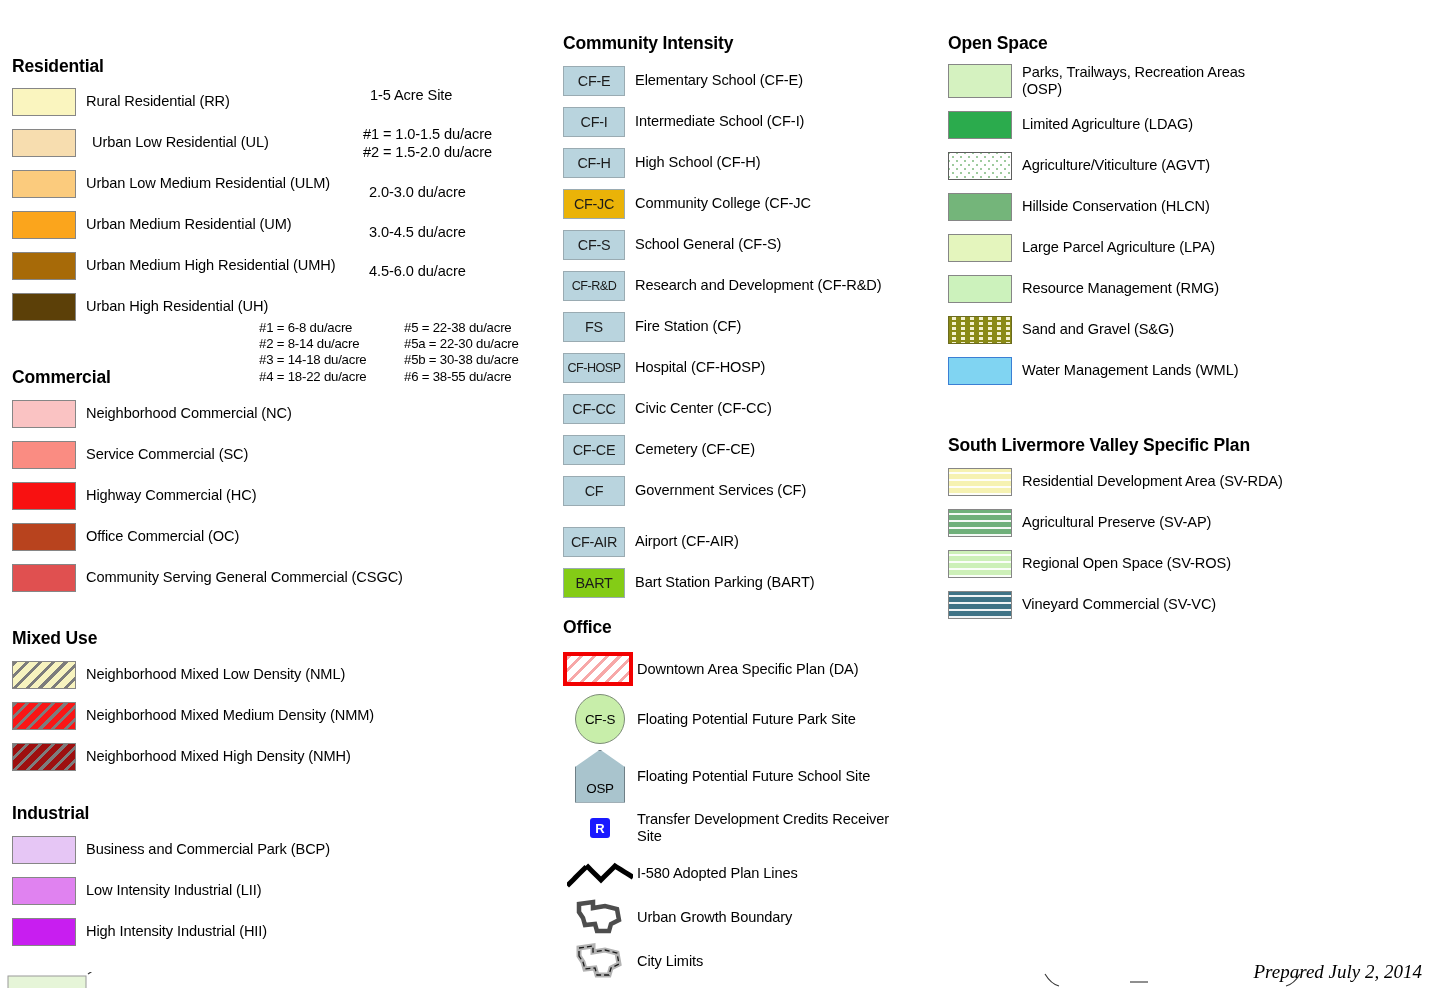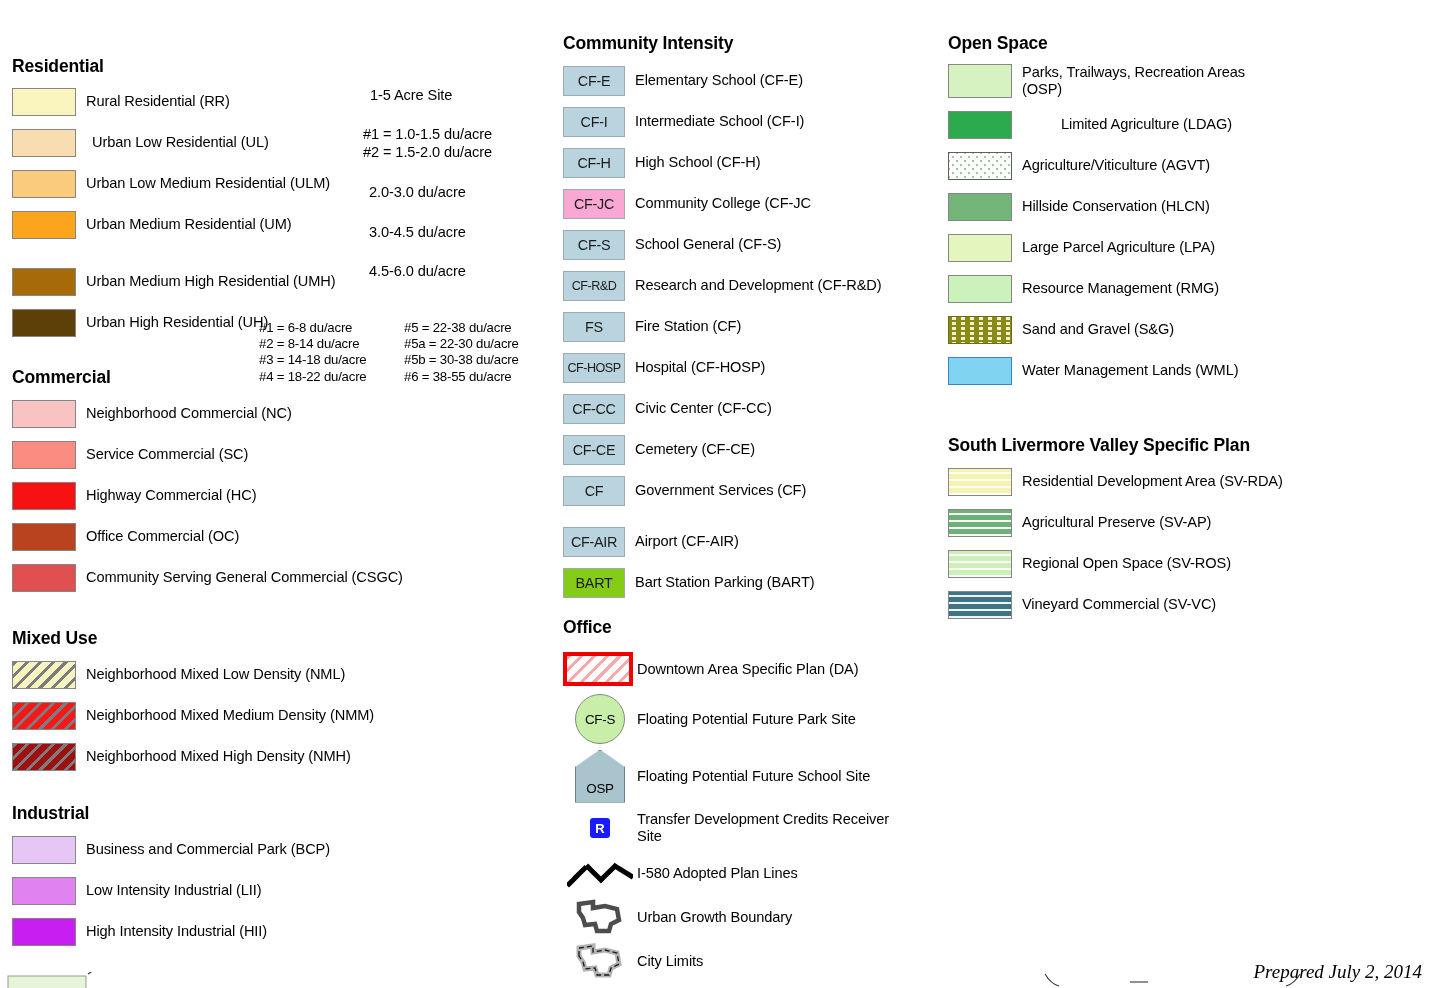--- a/index.html
+++ b/index.html
@@ -183,21 +183,21 @@
           <div class="sw" id="sw-ul" style="background-color: rgb(247, 221, 175);"></div>
         </div>
         <div class="lbl" style="padding-top:5px;padding-left:16px;">Urban Low Residential (UL)</div>
       </div>
       <div class="row" style="margin-bottom:13px;">
         <div class="sw-wrap">
           <div class="sw" id="sw-ulm" style="background-color: rgb(251, 203, 125);"></div>
         </div>
         <div class="lbl" style="padding-top:5px;">Urban Low Medium Residential (ULM)</div>
       </div>
-      <div class="row" style="margin-bottom:29px;">
+      <div class="row" style="margin-bottom:13px;">
         <div class="sw-wrap">
           <div class="sw" id="sw-um" style="background-color: rgb(251, 165, 28);"></div>
         </div>
         <div class="lbl" style="padding-top:5px;">Urban Medium Residential (UM)</div>
       </div>
       <div class="row" style="margin-bottom:13px;">
         <div class="sw-wrap">
           <div class="sw" id="sw-umh" style="background-color: rgb(167, 106, 8);"></div>
         </div>
         <div class="lbl" style="padding-top:5px;">Urban Medium High Residential (UMH)</div>
@@ -318,21 +318,21 @@
       </div>
       <div class="row" style="margin-bottom:11px;">
         <div class="cfbox" style="background-color: rgb(185, 212, 222);">CF-I</div>
         <div class="lbl" style="padding-top:6px;">Intermediate School (CF-I)</div>
       </div>
       <div class="row" style="margin-bottom:11px;">
         <div class="cfbox" style="background-color: rgb(185, 212, 222);">CF-H</div>
         <div class="lbl" style="padding-top:6px;">High School (CF-H)</div>
       </div>
       <div class="row" style="margin-bottom:11px;">
-        <div class="cfbox" style="background-color: #f9a8d4;">CF-JC</div>
+        <div class="cfbox" style="background-color: #eab308;">CF-JC</div>
         <div class="lbl" style="padding-top:6px;">Community College (CF-JC</div>
       </div>
       <div class="row" style="margin-bottom:11px;">
         <div class="cfbox" style="background-color: rgb(185, 212, 222);">CF-S</div>
         <div class="lbl" style="padding-top:6px;">School General (CF-S)</div>
       </div>
       <div class="row" style="margin-bottom:11px;">
         <div class="cfbox sm" style="background-color: rgb(185, 212, 222);">CF-R&amp;D</div>
         <div class="lbl" style="padding-top:6px;">Research and Development (CF-R&amp;D)</div>
       </div>
@@ -434,21 +434,21 @@
     <div style="position:absolute; left:0; top:33px;" class="sect-head">Open Space</div>
 
     <div style="position:absolute; left:0; top:64px;">
       <div class="row" style="margin-bottom:13px;">
         <div class="sw-wrap">
           <div class="sw" id="sw-osp" style="height: 34px; background-color: rgb(213, 242, 192);"></div>
         </div>
         <div class="lbl" style="padding-top:0px;">Parks, Trailways, Recreation Areas
 (OSP)</div>
       </div>
-      <div class="row" style="margin-bottom:13px;gap:39px;">
+      <div class="row" style="margin-bottom:13px;">
         <div class="sw-wrap">
           <div class="sw" id="sw-ldag" style="background-color: rgb(43, 171, 77);"></div>
         </div>
         <div class="lbl" style="padding-top:5px;">Limited Agriculture (LDAG)</div>
       </div>
       <div class="row" style="margin-bottom:13px;">
         <div class="sw-wrap">
           <div class="sw dots-agvt" style="border-color:#5e5e5e;"></div>
         </div>
         <div class="lbl" style="padding-top:5px;">Agriculture/Viticulture (AGVT)</div>

